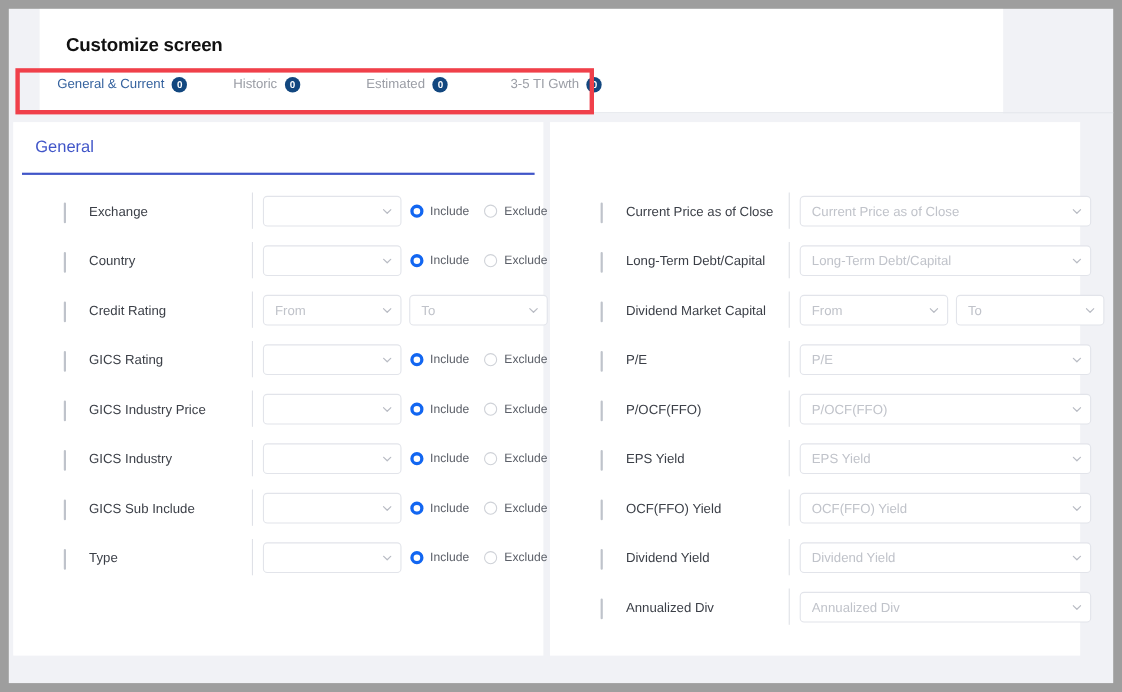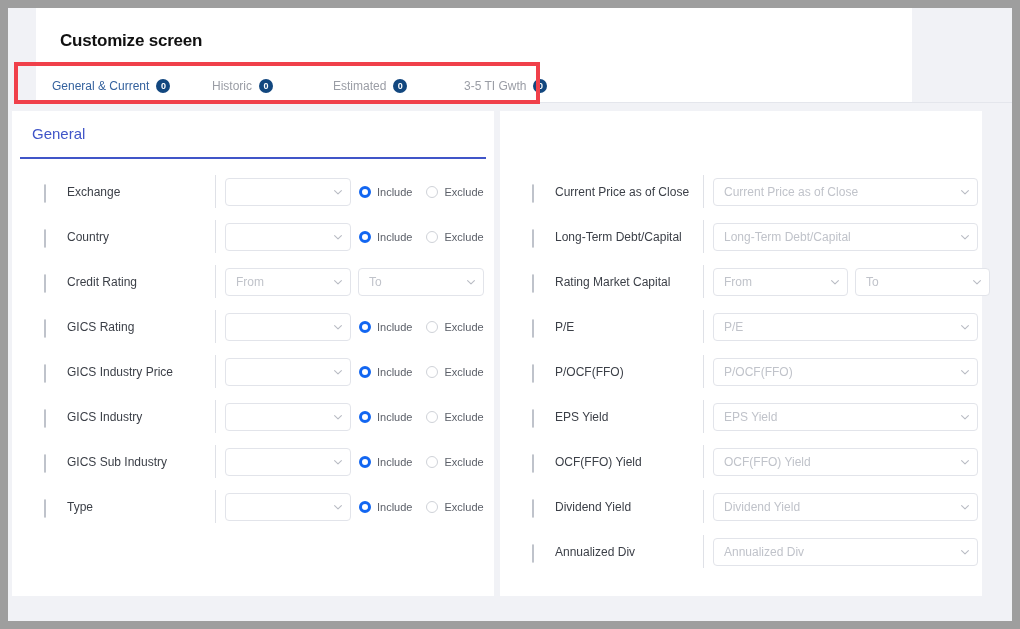--- a/index.html
+++ b/index.html
@@ -38,21 +38,21 @@
   }
   .tabs {
     position: absolute;
     left: 0; top: 62px;
     width: 1004px; height: 33px;
     border-bottom: 1px solid #e4e6ec;
   }
   .tab {
     position: absolute;
     top: 0; height: 32px;
-    display: flex; align-items: center; gap: 7px;
+    display: flex; gap: 7px;
     font-size: 12px;
     cursor: pointer;
     white-space: nowrap;
   }
   .tab .tab-label { line-height: 1; }
   .tab.active .tab-label { color: #35629e; }
   .tab.inactive .tab-label { color: #9a9da5; }
   .tab-underline {
     position: absolute;
     left: 16px; top: 93px;
@@ -116,20 +116,21 @@
 
   .rows {
     position: absolute;
     left: 0; top: 58px; right: 0;
   }
   .row {
     position: relative;
     height: 45px;
     display: flex;
     align-items: center;
+    margin-left: 14px;
   }
   .cb-wrap {
     position: absolute;
     left: 32px;
     width: 13px; height: 13px;
   }
   .cb {
     width: 13px; height: 13px;
     border: 1px solid #bfc3cb;
     border-radius: 2px;
@@ -387,21 +388,21 @@
                 </span>
                 <span class="radio-opt">
                   <span class="radio off"></span>
                   <span class="radio-text">Exclude</span>
                 </span>
               </span>
             </span>
           </div>
           <div class="row">
             <span class="cb-wrap"><span class="cb"></span></span>
-            <span class="row-label">GICS Sub Industry</span>
+            <span class="row-label">GICS Sub Include</span>
             <span class="divider"></span>
             <span class="ctrl-area">
               <span class="select single">
                 <span class="ph"></span>
                 <span class="chev">
                   <svg viewBox="0 0 8 5" width="8" height="5">
                     <path d="M0.6 0.6 L4 3.9 L7.4 0.6" fill="none" stroke="#b9bcc4" stroke-width="1.1" stroke-linecap="round" stroke-linejoin="round"></path>
                   </svg>
                 </span>
               </span>
@@ -472,21 +473,21 @@
                 <span class="chev">
                   <svg viewBox="0 0 8 5" width="8" height="5">
                     <path d="M0.6 0.6 L4 3.9 L7.4 0.6" fill="none" stroke="#b9bcc4" stroke-width="1.1" stroke-linecap="round" stroke-linejoin="round"></path>
                   </svg>
                 </span>
               </span>
             </span>
           </div>
           <div class="row">
             <span class="cb-wrap"><span class="cb"></span></span>
-            <span class="row-label">Rating Market Capital</span>
+            <span class="row-label">Dividend Market Capital</span>
             <span class="divider"></span>
             <span class="ctrl-area">
               <span class="select from">
                 <span class="ph">From</span>
                 <span class="chev">
                   <svg viewBox="0 0 8 5" width="8" height="5">
                     <path d="M0.6 0.6 L4 3.9 L7.4 0.6" fill="none" stroke="#b9bcc4" stroke-width="1.1" stroke-linecap="round" stroke-linejoin="round"></path>
                   </svg>
                 </span>
               </span>

